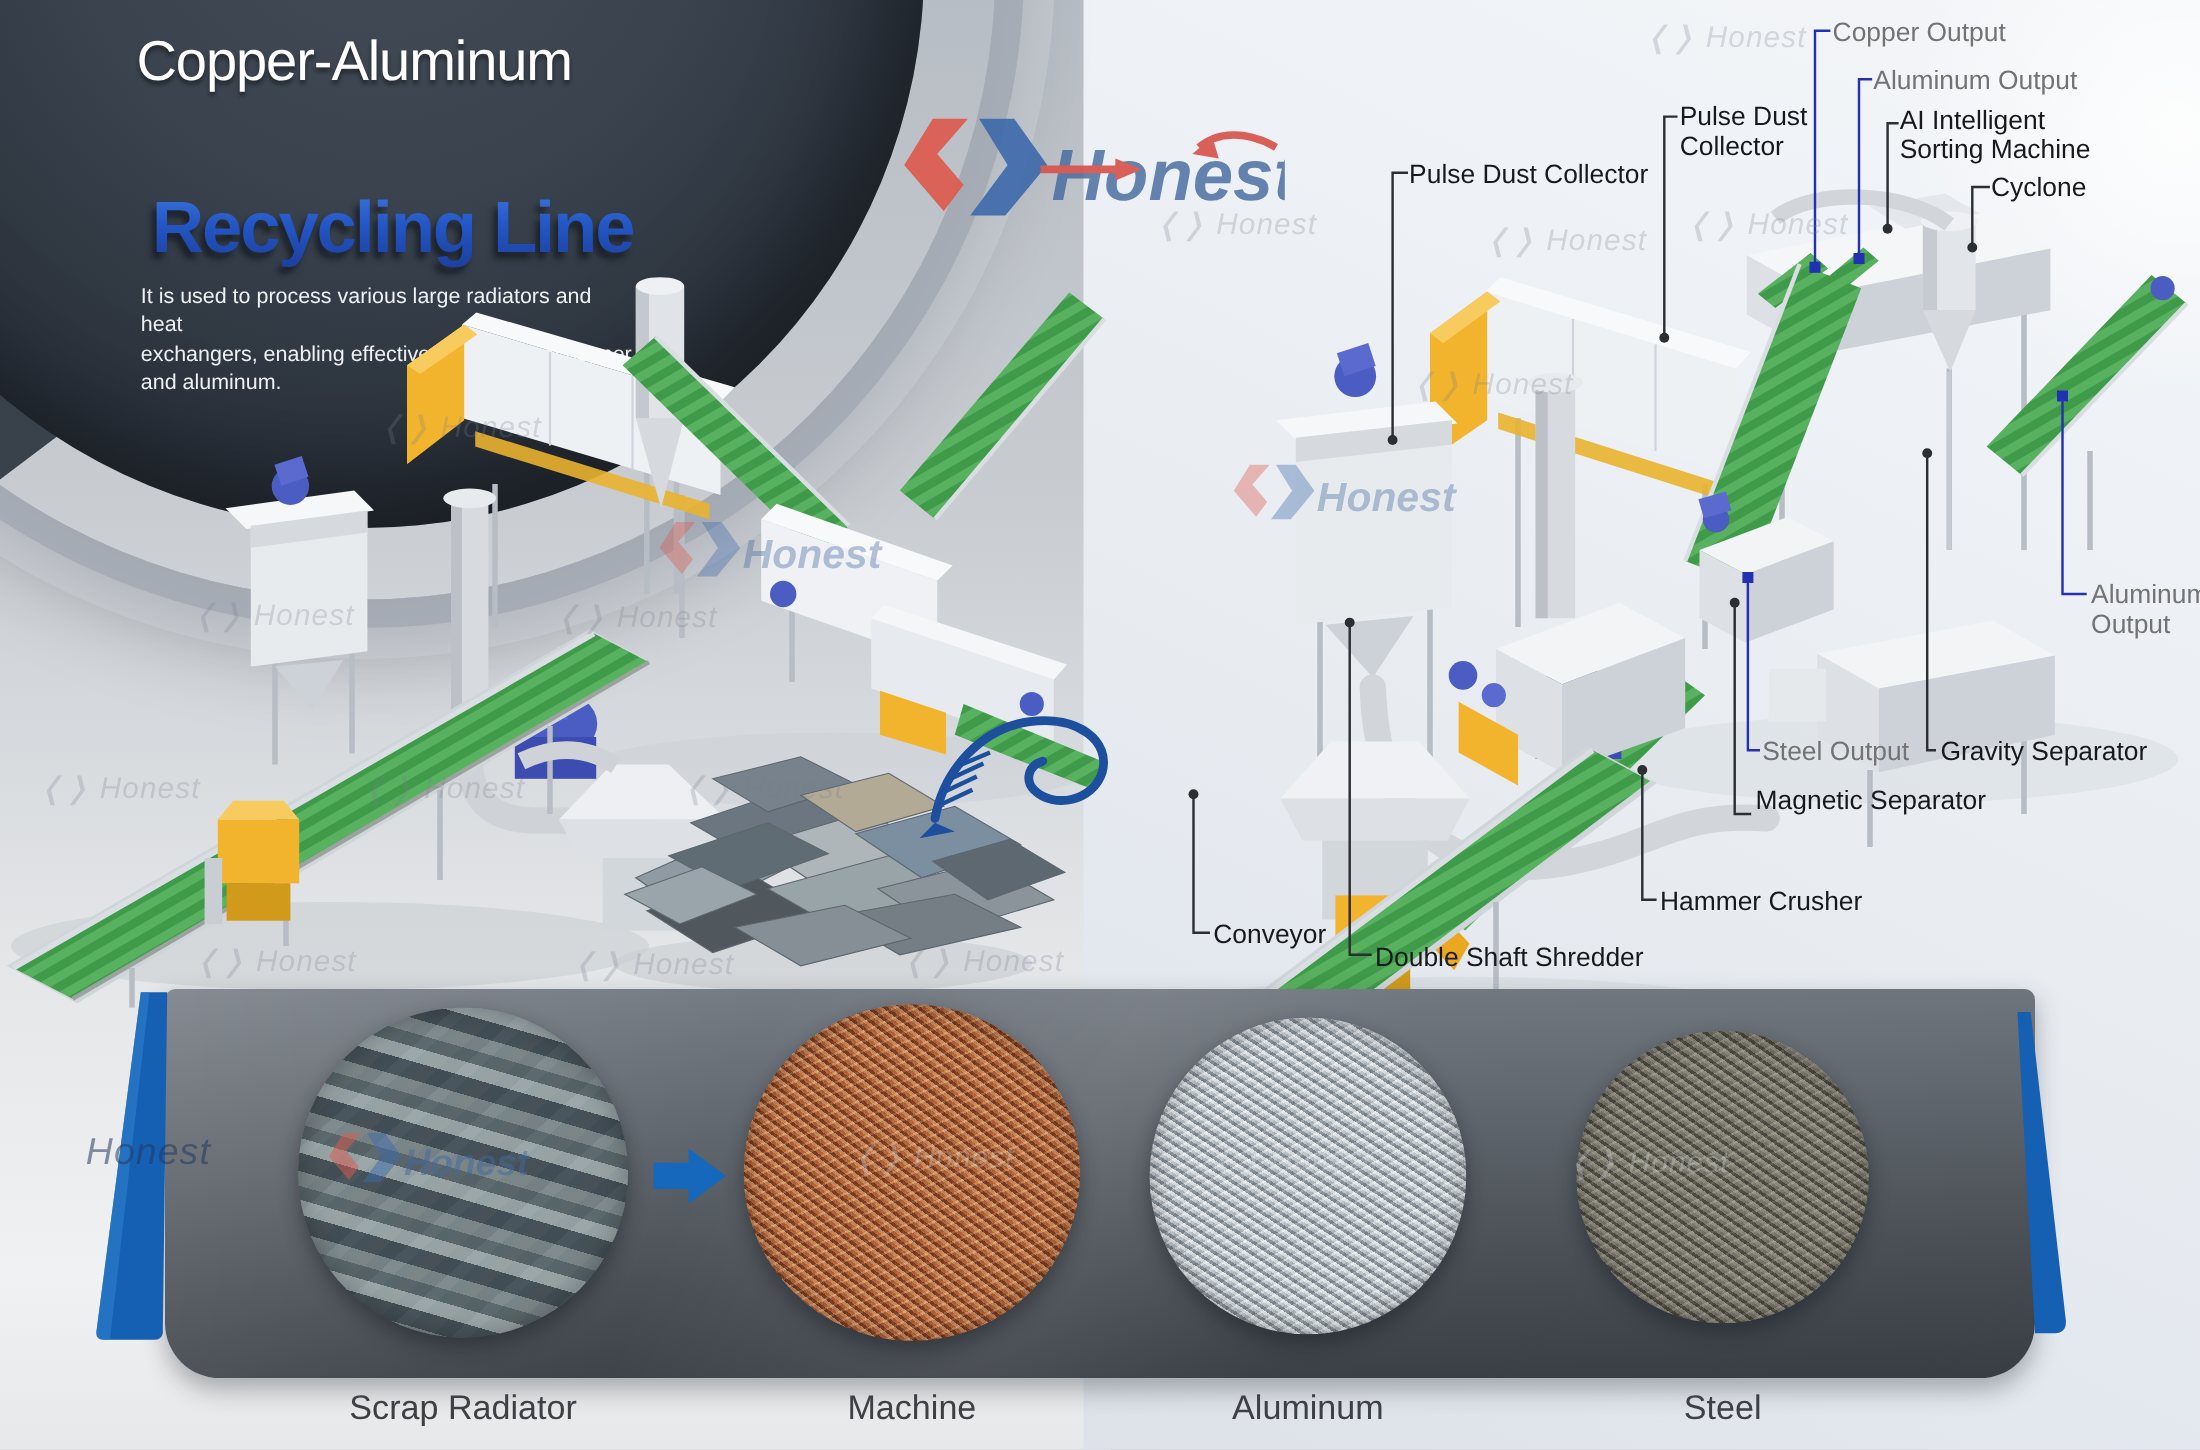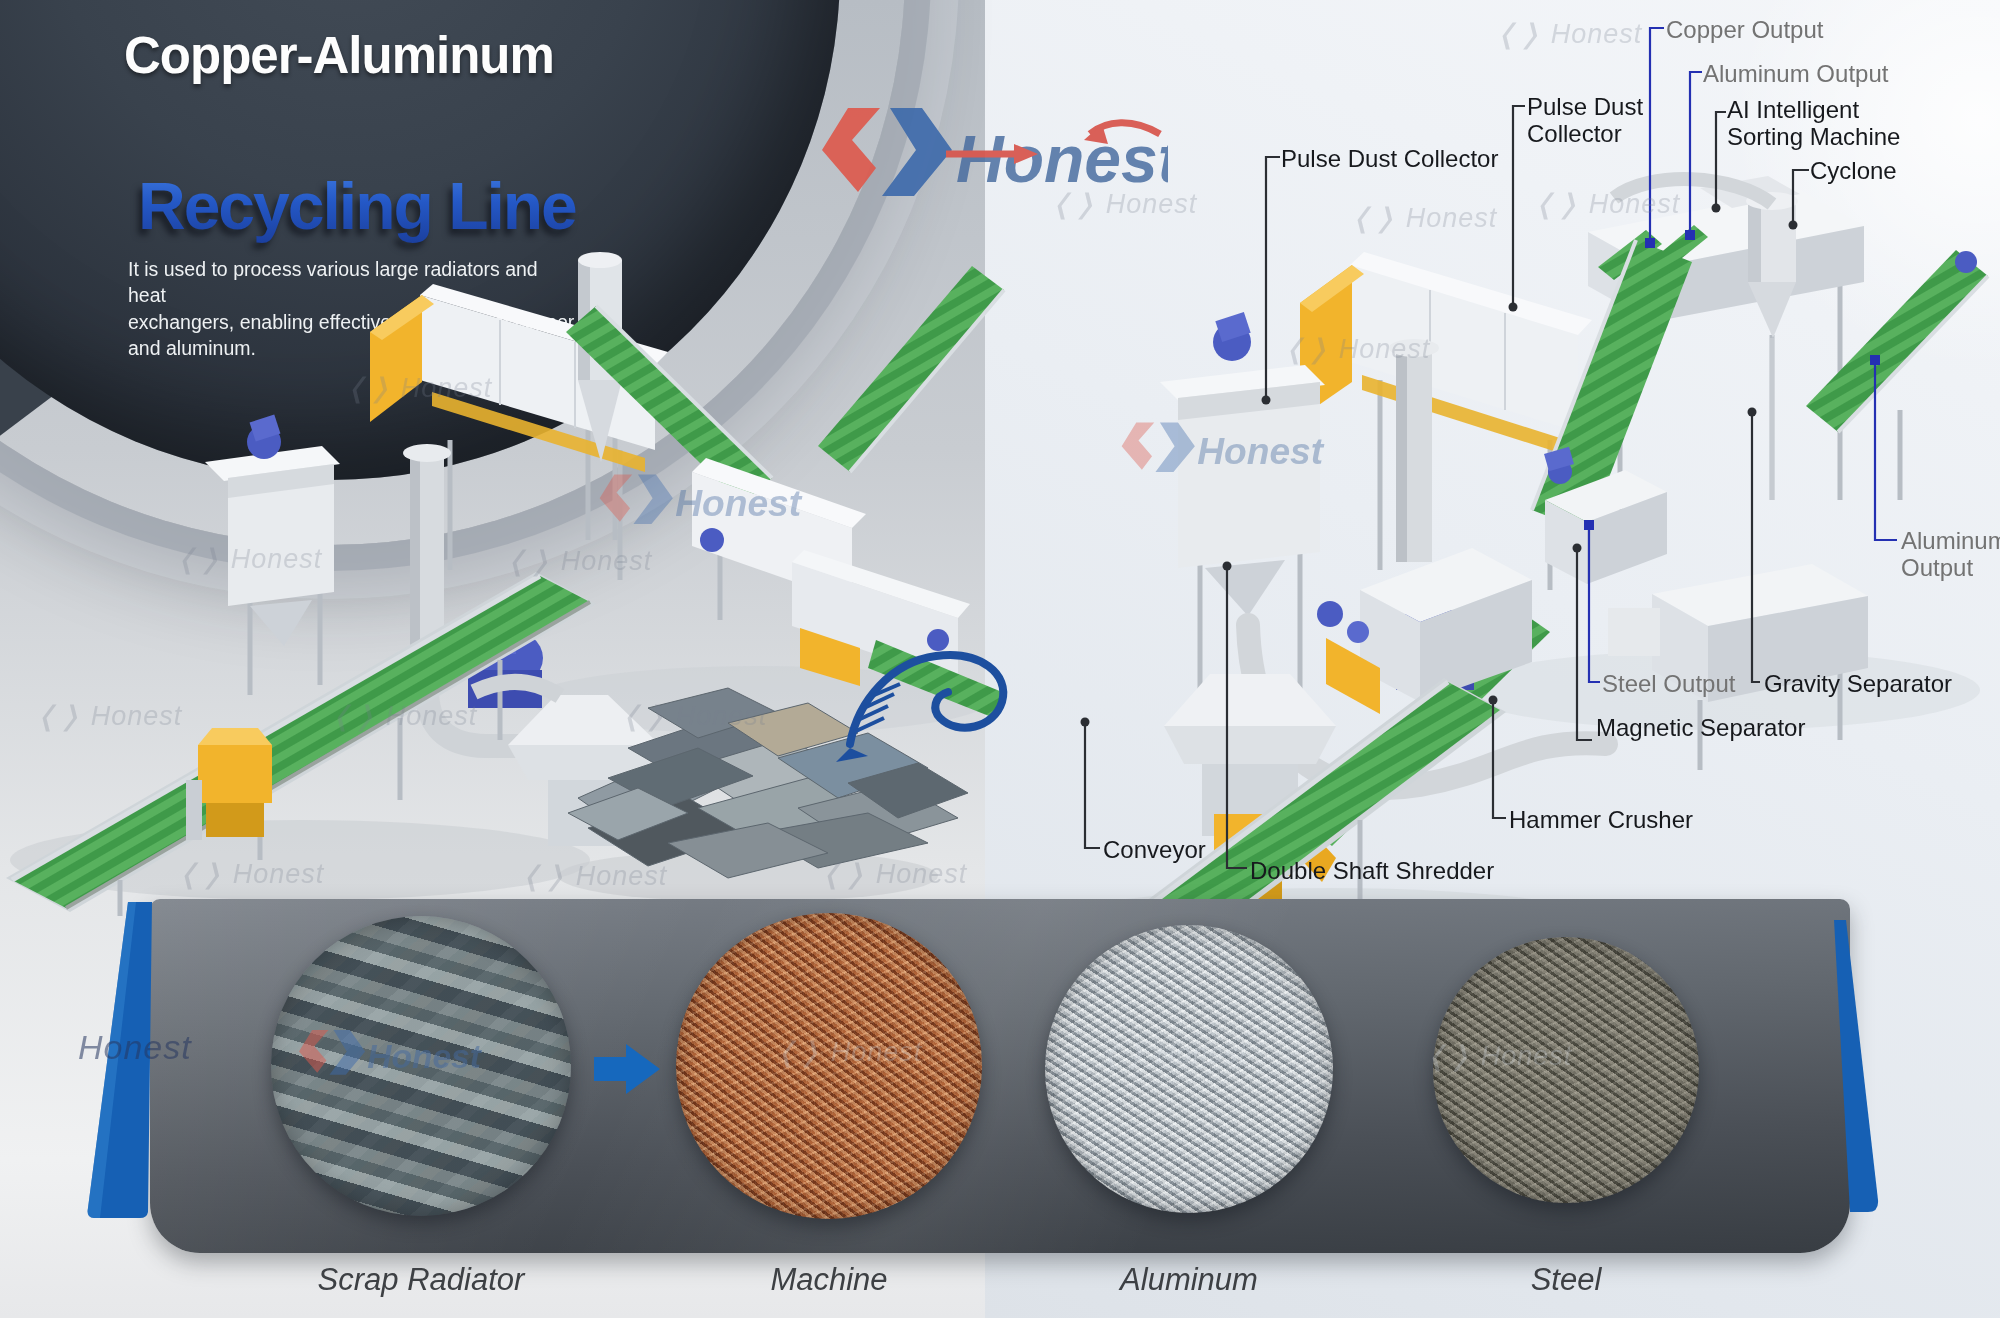--- a/index.html
+++ b/index.html
@@ -18,21 +18,21 @@
     transform:rotate(-33deg);box-shadow:0 14px 22px rgba(0,0,0,.25);}
   .ring{position:absolute;left:-245px;top:-605px;width:1150px;height:1150px;border-radius:50%;
     background:transparent;box-shadow:0 0 0 26px rgba(160,167,176,.75),0 0 0 54px rgba(205,209,214,.45),
     0 40px 80px rgba(30,35,42,.35);}
   .dark-circle{position:absolute;left:-180px;top:-540px;width:1020px;height:1020px;border-radius:50%;
     background:radial-gradient(circle at 52% 42%,#434c57 0%,#39424d 38%,#2b323c 68%,#20262e 92%);
     box-shadow:inset -30px -50px 90px rgba(0,0,0,.35);}
   .below-band{position:absolute;left:0;top:1253px;width:2000px;height:65px;
     background:linear-gradient(180deg,#f3f4f5,#ffffff);}
   
-  .t1{position:absolute;left:124px;top:26px;font-size:51px;font-weight:700;color:#fdfdfd;
+  .t1{position:absolute;left:124px;top:26px;font-size:51px;font-weight:400;color:#fdfdfd;
       letter-spacing:-1px;text-shadow:0 3px 4px rgba(0,0,0,.45);}
   .t2{position:absolute;left:120px;top:72px;font-size:104px;font-weight:800;letter-spacing:-3px;
       background:linear-gradient(180deg,#ffffff 8%,#f2f3f4 38%,#b9bdc2 58%,#dfe1e4 78%,#8f949b 100%);
       -webkit-background-clip:text;background-clip:text;color:transparent;
       filter:drop-shadow(-5px 7px 3px rgba(10,14,20,.55));}
   .t3{position:absolute;left:114px;top:168px;font-size:66px;font-weight:800;letter-spacing:-2px;
       background:linear-gradient(180deg,#3f7ae0 0%,#2458c6 45%,#1b3f9e 100%);
       -webkit-background-clip:text;background-clip:text;color:transparent;
       filter:drop-shadow(-4px 6px 3px rgba(8,12,20,.6));margin-left:24px;}
   .desc{position:absolute;left:128px;top:256px;width:450px;font-size:19.5px;line-height:1.35;
@@ -60,21 +60,21 @@
     repeating-linear-gradient(-24deg,rgba(244,205,165,.45) 0 2px,rgba(136,66,32,.5) 2px 5px,rgba(88,38,18,.45) 5px 8px),
     repeating-linear-gradient(80deg,rgba(255,235,215,.3) 0 1px,rgba(0,0,0,0) 1px 4px);}
   .c-alu{left:1045px;top:925px;width:288px;height:288px;background-color:#b4bac0;background-image:
     repeating-linear-gradient(33deg,rgba(244,247,248,.7) 0 3px,rgba(118,128,136,.6) 3px 6px,rgba(210,216,220,.55) 6px 9px),
     repeating-linear-gradient(-28deg,rgba(255,255,255,.5) 0 2px,rgba(86,96,104,.5) 2px 5px,rgba(160,170,178,.5) 5px 8px),
     repeating-linear-gradient(84deg,rgba(60,70,78,.35) 0 1px,rgba(0,0,0,0) 1px 4px);}
   .c-steel{left:1433px;top:937px;width:266px;height:266px;background-color:#6d6b60;background-image:
     repeating-linear-gradient(35deg,rgba(164,160,146,.6) 0 3px,rgba(58,57,48,.6) 3px 6px,rgba(134,132,120,.55) 6px 9px),
     repeating-linear-gradient(-26deg,rgba(196,192,178,.4) 0 2px,rgba(70,68,58,.55) 2px 5px,rgba(100,98,88,.5) 5px 8px),
     repeating-linear-gradient(82deg,rgba(230,228,214,.25) 0 1px,rgba(0,0,0,0) 1px 4px);}
-  .strip-label{position:absolute;top:1262px;transform:translateX(-50%);font-size:31px;color:#3d4044;font-style:italic;}
+  .strip-label{position:absolute;top:1262px;transform:translateX(-50%);font-size:31px;color:#3d4044;}
   
   .wm{position:absolute;font-size:27px;font-weight:normal;font-style:italic;
       color:rgba(118,128,142,.26);letter-spacing:1px;pointer-events:none;}
   .wm.on-band{color:rgba(215,222,228,.30);}
   .wm.band-dark{color:rgba(38,54,96,.55);font-size:34px;}
   .wm-logo{position:absolute;opacity:.38;pointer-events:none;}
   .overlay{position:absolute;left:0;top:0;pointer-events:none;}
 </style>
 </head>
 <body>

